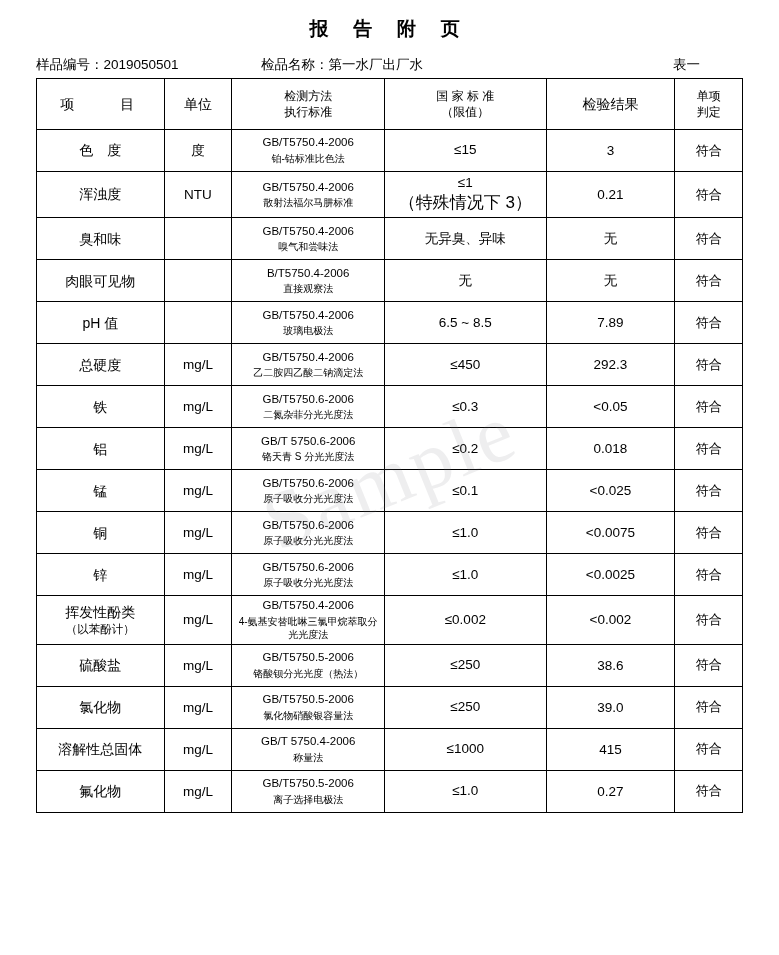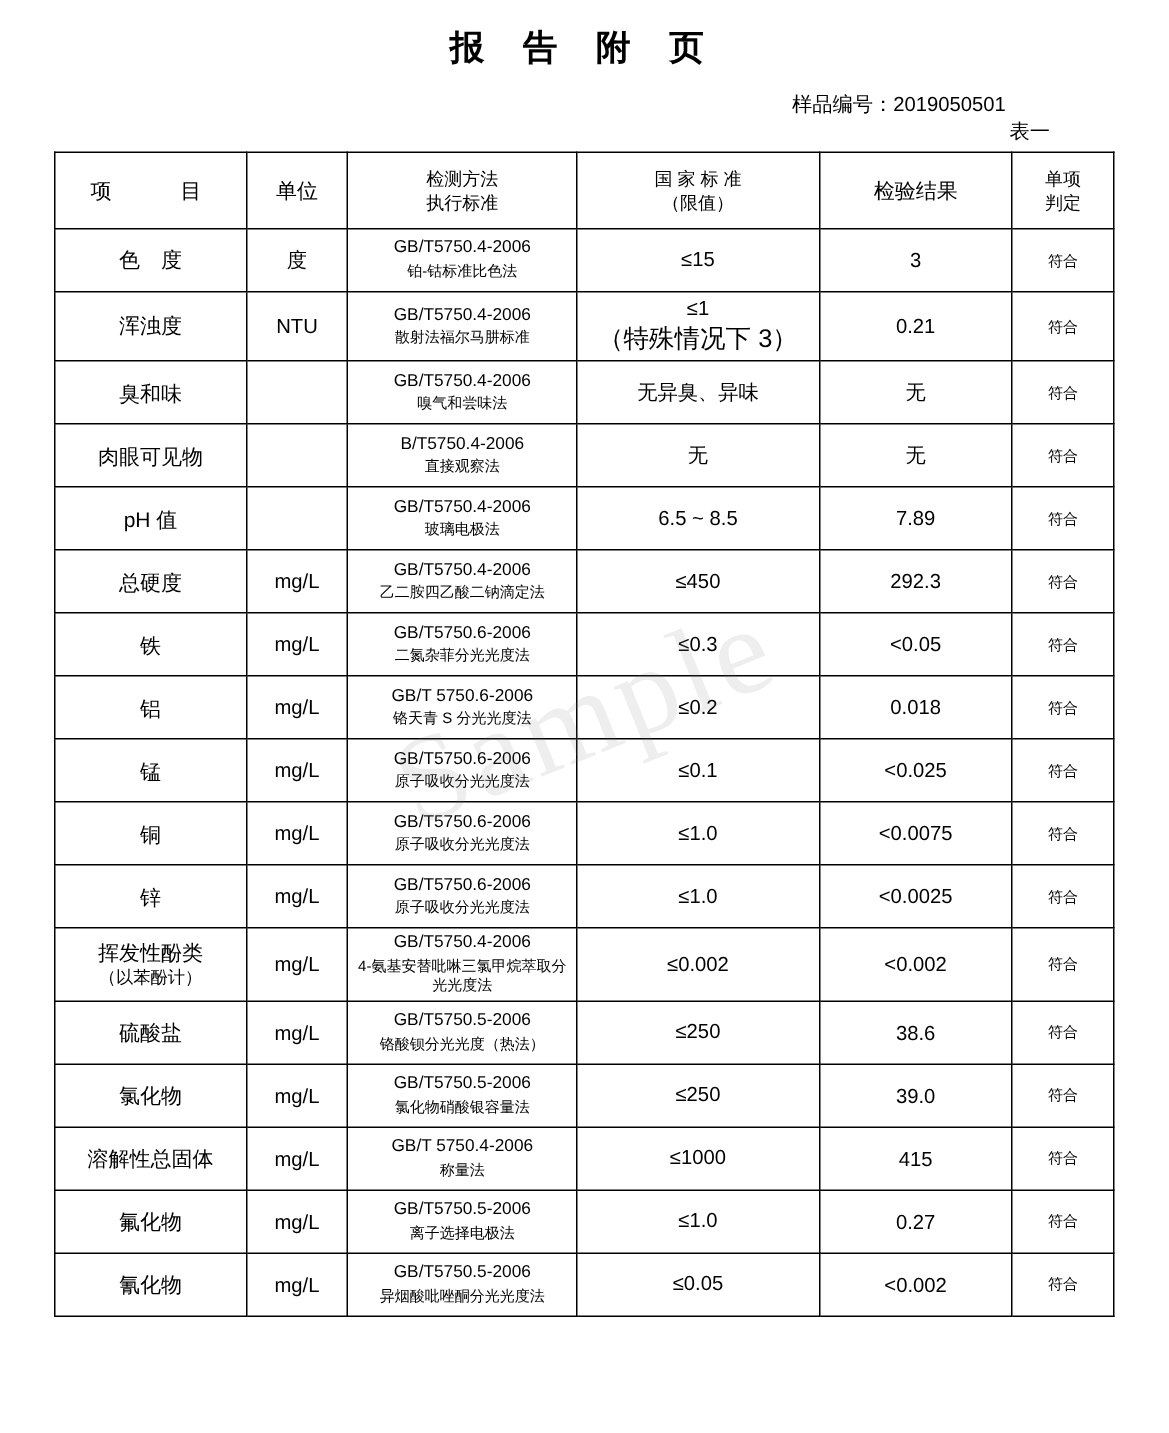--- a/index.html
+++ b/index.html
@@ -15,32 +15,31 @@
     position: relative;
   }
   .page {
     width: 779px;
     position: relative;
     padding-top: 10px;
     box-sizing: border-box;
   }
   .doc-title {
     text-align: center;
-    font-size: 23px;
+    font-size: 19px;
     font-weight: bold;
     letter-spacing: 10px;
     margin: 6px 0 14px 0;
     font-family: "Liberation Serif", serif;
   }
   .meta-row {
     display: flex;
     align-items: flex-end;
     padding: 0 36px 4px 36px;
     font-size: 13.5px;
-    flex-direction: column;
   }
   .meta-sample-no {
     width: 215px;
     text-align: left;
     white-space: nowrap;
   }
   .meta-sample-name {
     flex: 1;
     text-align: left;
     padding-left: 10px;
@@ -110,21 +109,21 @@
     margin-top: 1px;
   }
   td.std-val {
     font-size: 13.5px;
     line-height: 1.35;
   }
   td.std-val .note {
     font-size: 17px;
   }
   td.result { font-size: 13.5px; }
-  td.judge { font-size: 10px; }
+  td.judge { font-size: 13px; }
 
   .watermark {
     position: absolute;
     left: 50%;
     top: 430px;
     transform: translateX(-50%) rotate(-22deg);
     font-size: 82px;
     color: rgba(120,120,135,0.13);
     font-family: "Liberation Serif", serif;
     letter-spacing: 3px;
@@ -139,20 +138,21 @@
 <body>
 
 <div class="page">
 
   <div class="watermark">Sample</div>
 
   <div class="doc-title">报 告 附 页</div>
 
   <div class="meta-row">
     <div class="meta-sample-no">样品编号：2019050501</div>
+    <div class="meta-sample-name">检品名称：第一水厂出厂水</div>
     <div class="meta-table-no">表一</div>
   </div>
 
   <table class="report">
     <colgroup>
       <col class="c-item">
         <col class="c-unit">
         <col class="c-method">
       <col class="c-std">
         <col class="c-result">
@@ -380,28 +380,15 @@
           <td class="method">
             <span class="std">GB/T5750.5-2006</span>
             <span class="name">离子选择电极法</span>
           </td>
           <td class="std-val">
             <div>≤1.0</div>
           </td>
           <td class="result">0.27</td>
           <td class="judge">符合</td>
         </tr>
-        <tr>
-          <td class="item"><span>氰化物</span></td>
-          <td class="unit">mg/L</td>
-          <td class="method">
-            <span class="std">GB/T5750.5-2006</span>
-            <span class="name">异烟酸吡唑酮分光光度法</span>
-          </td>
-          <td class="std-val">
-            <div>≤0.05</div>
-          </td>
-          <td class="result">&lt;0.002</td>
-          <td class="judge">符合</td>
-        </tr>
       </tbody>
   </table>
 </div>
 
 </body></html>

